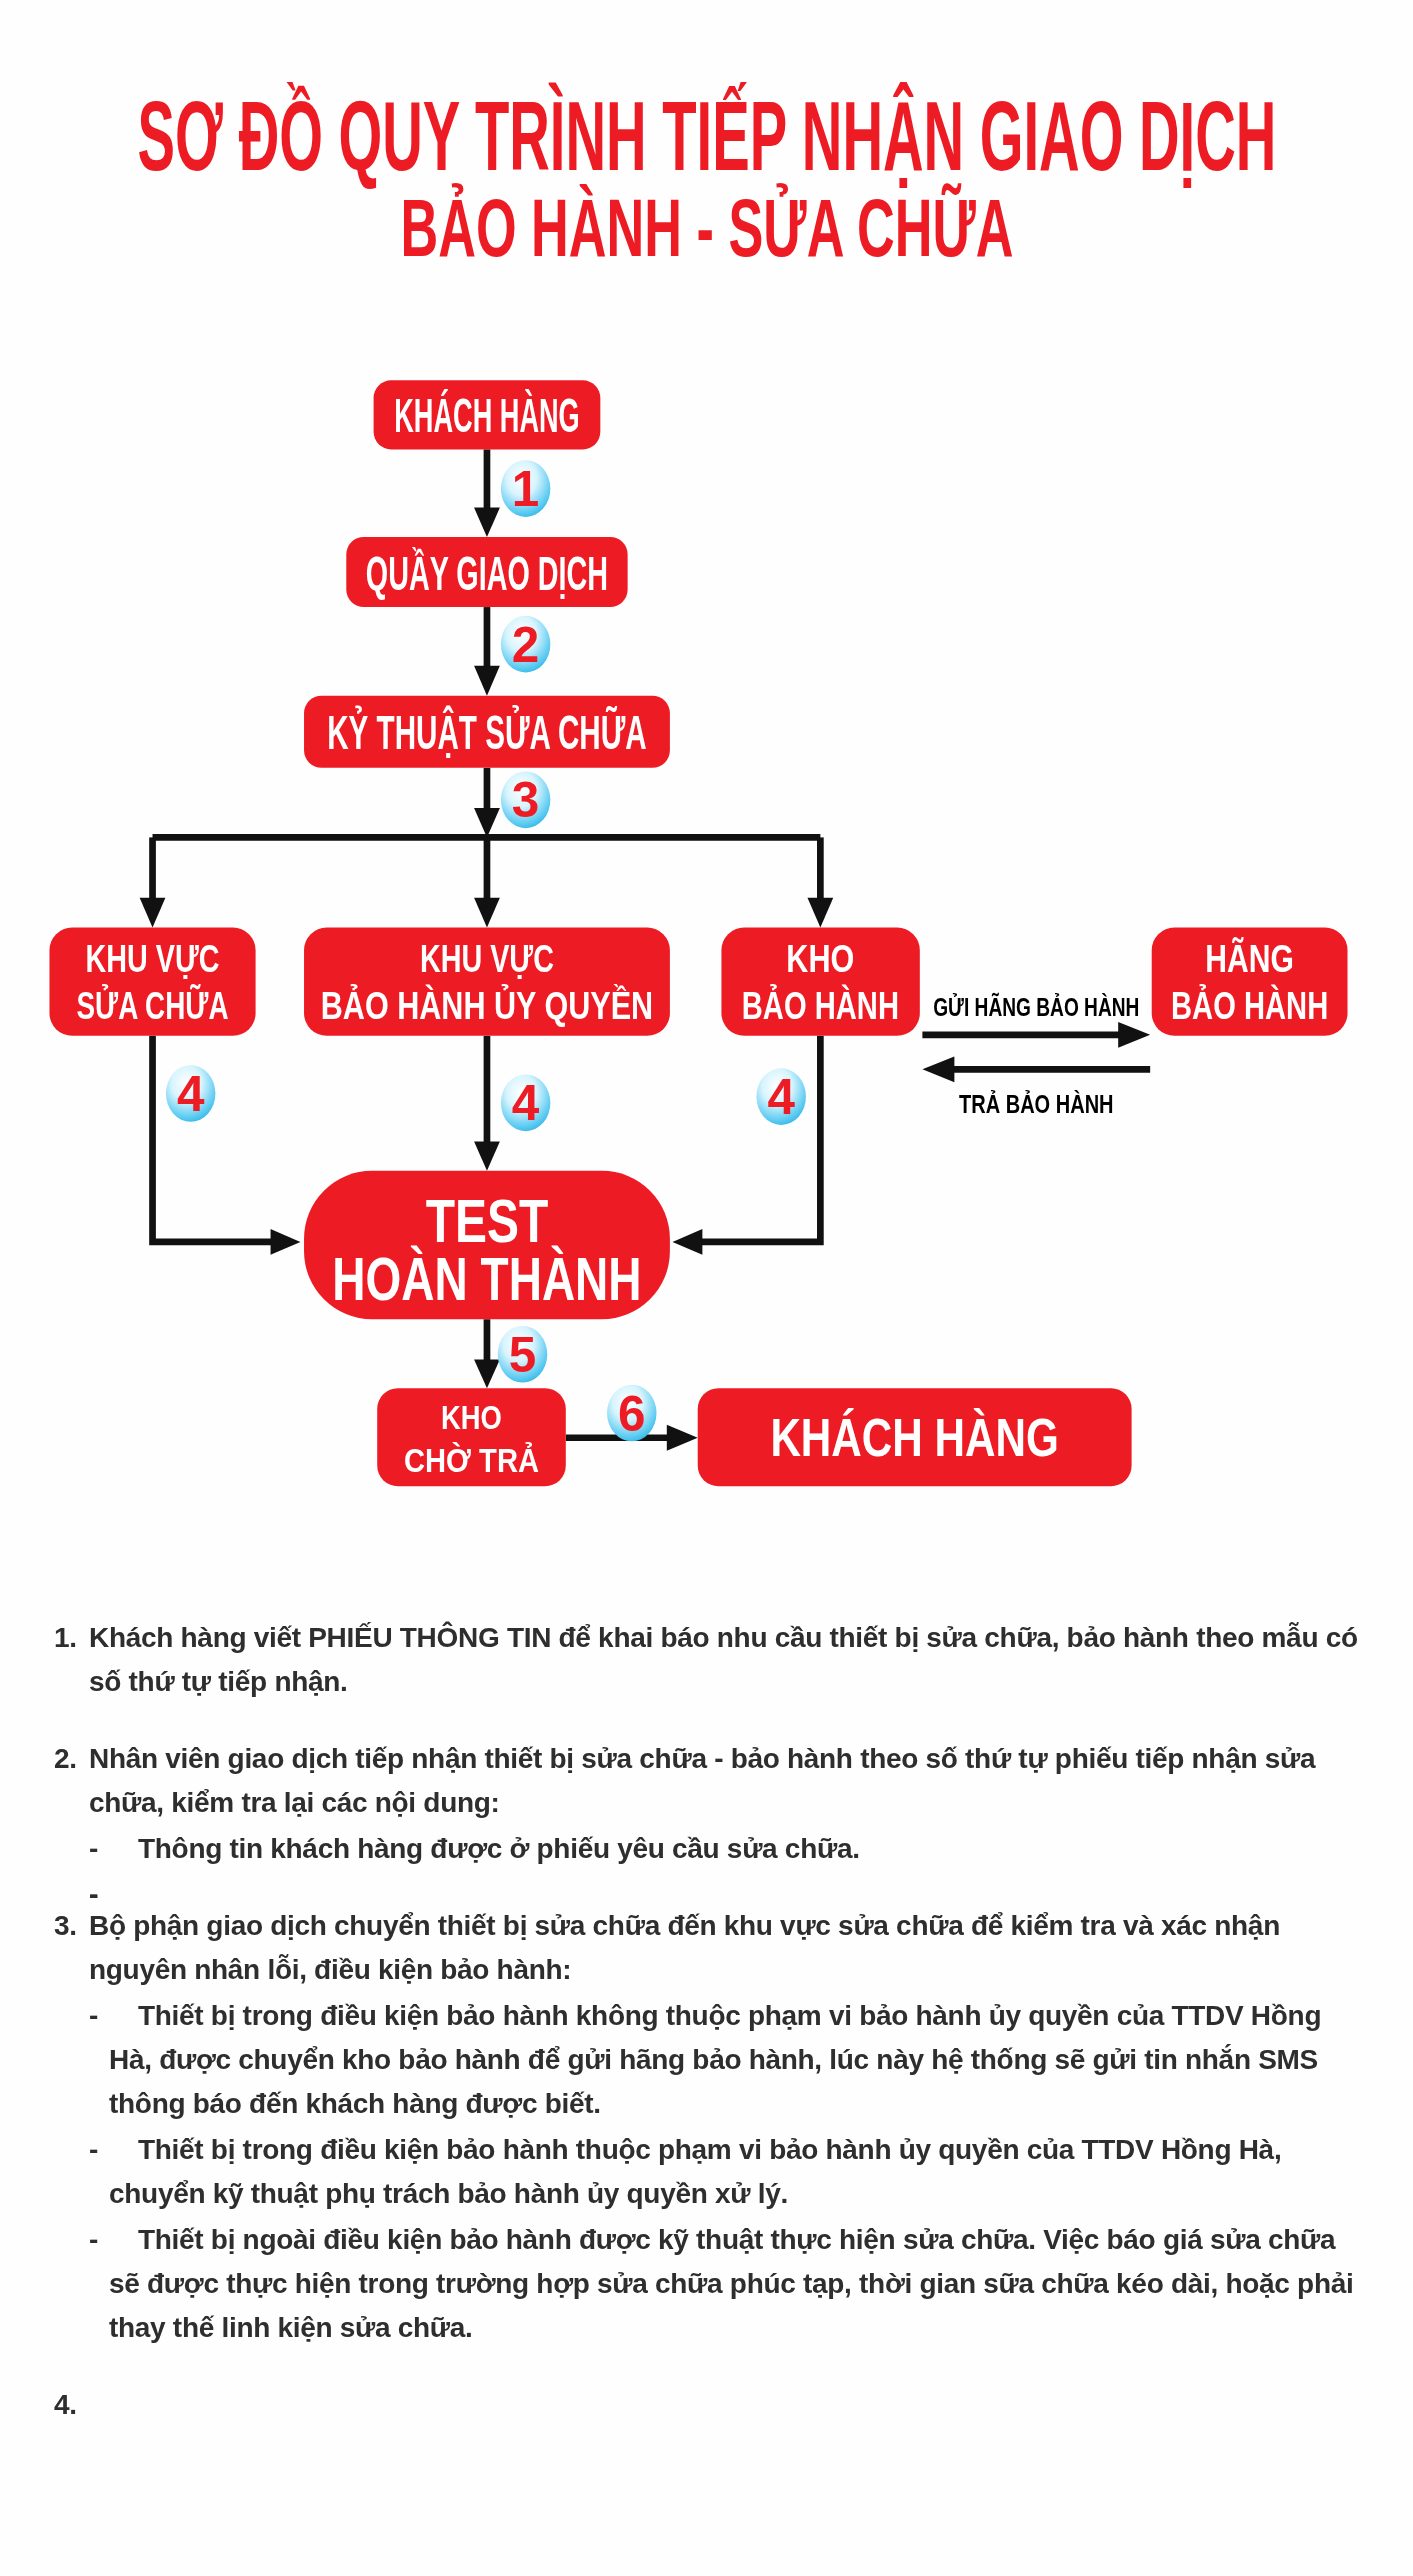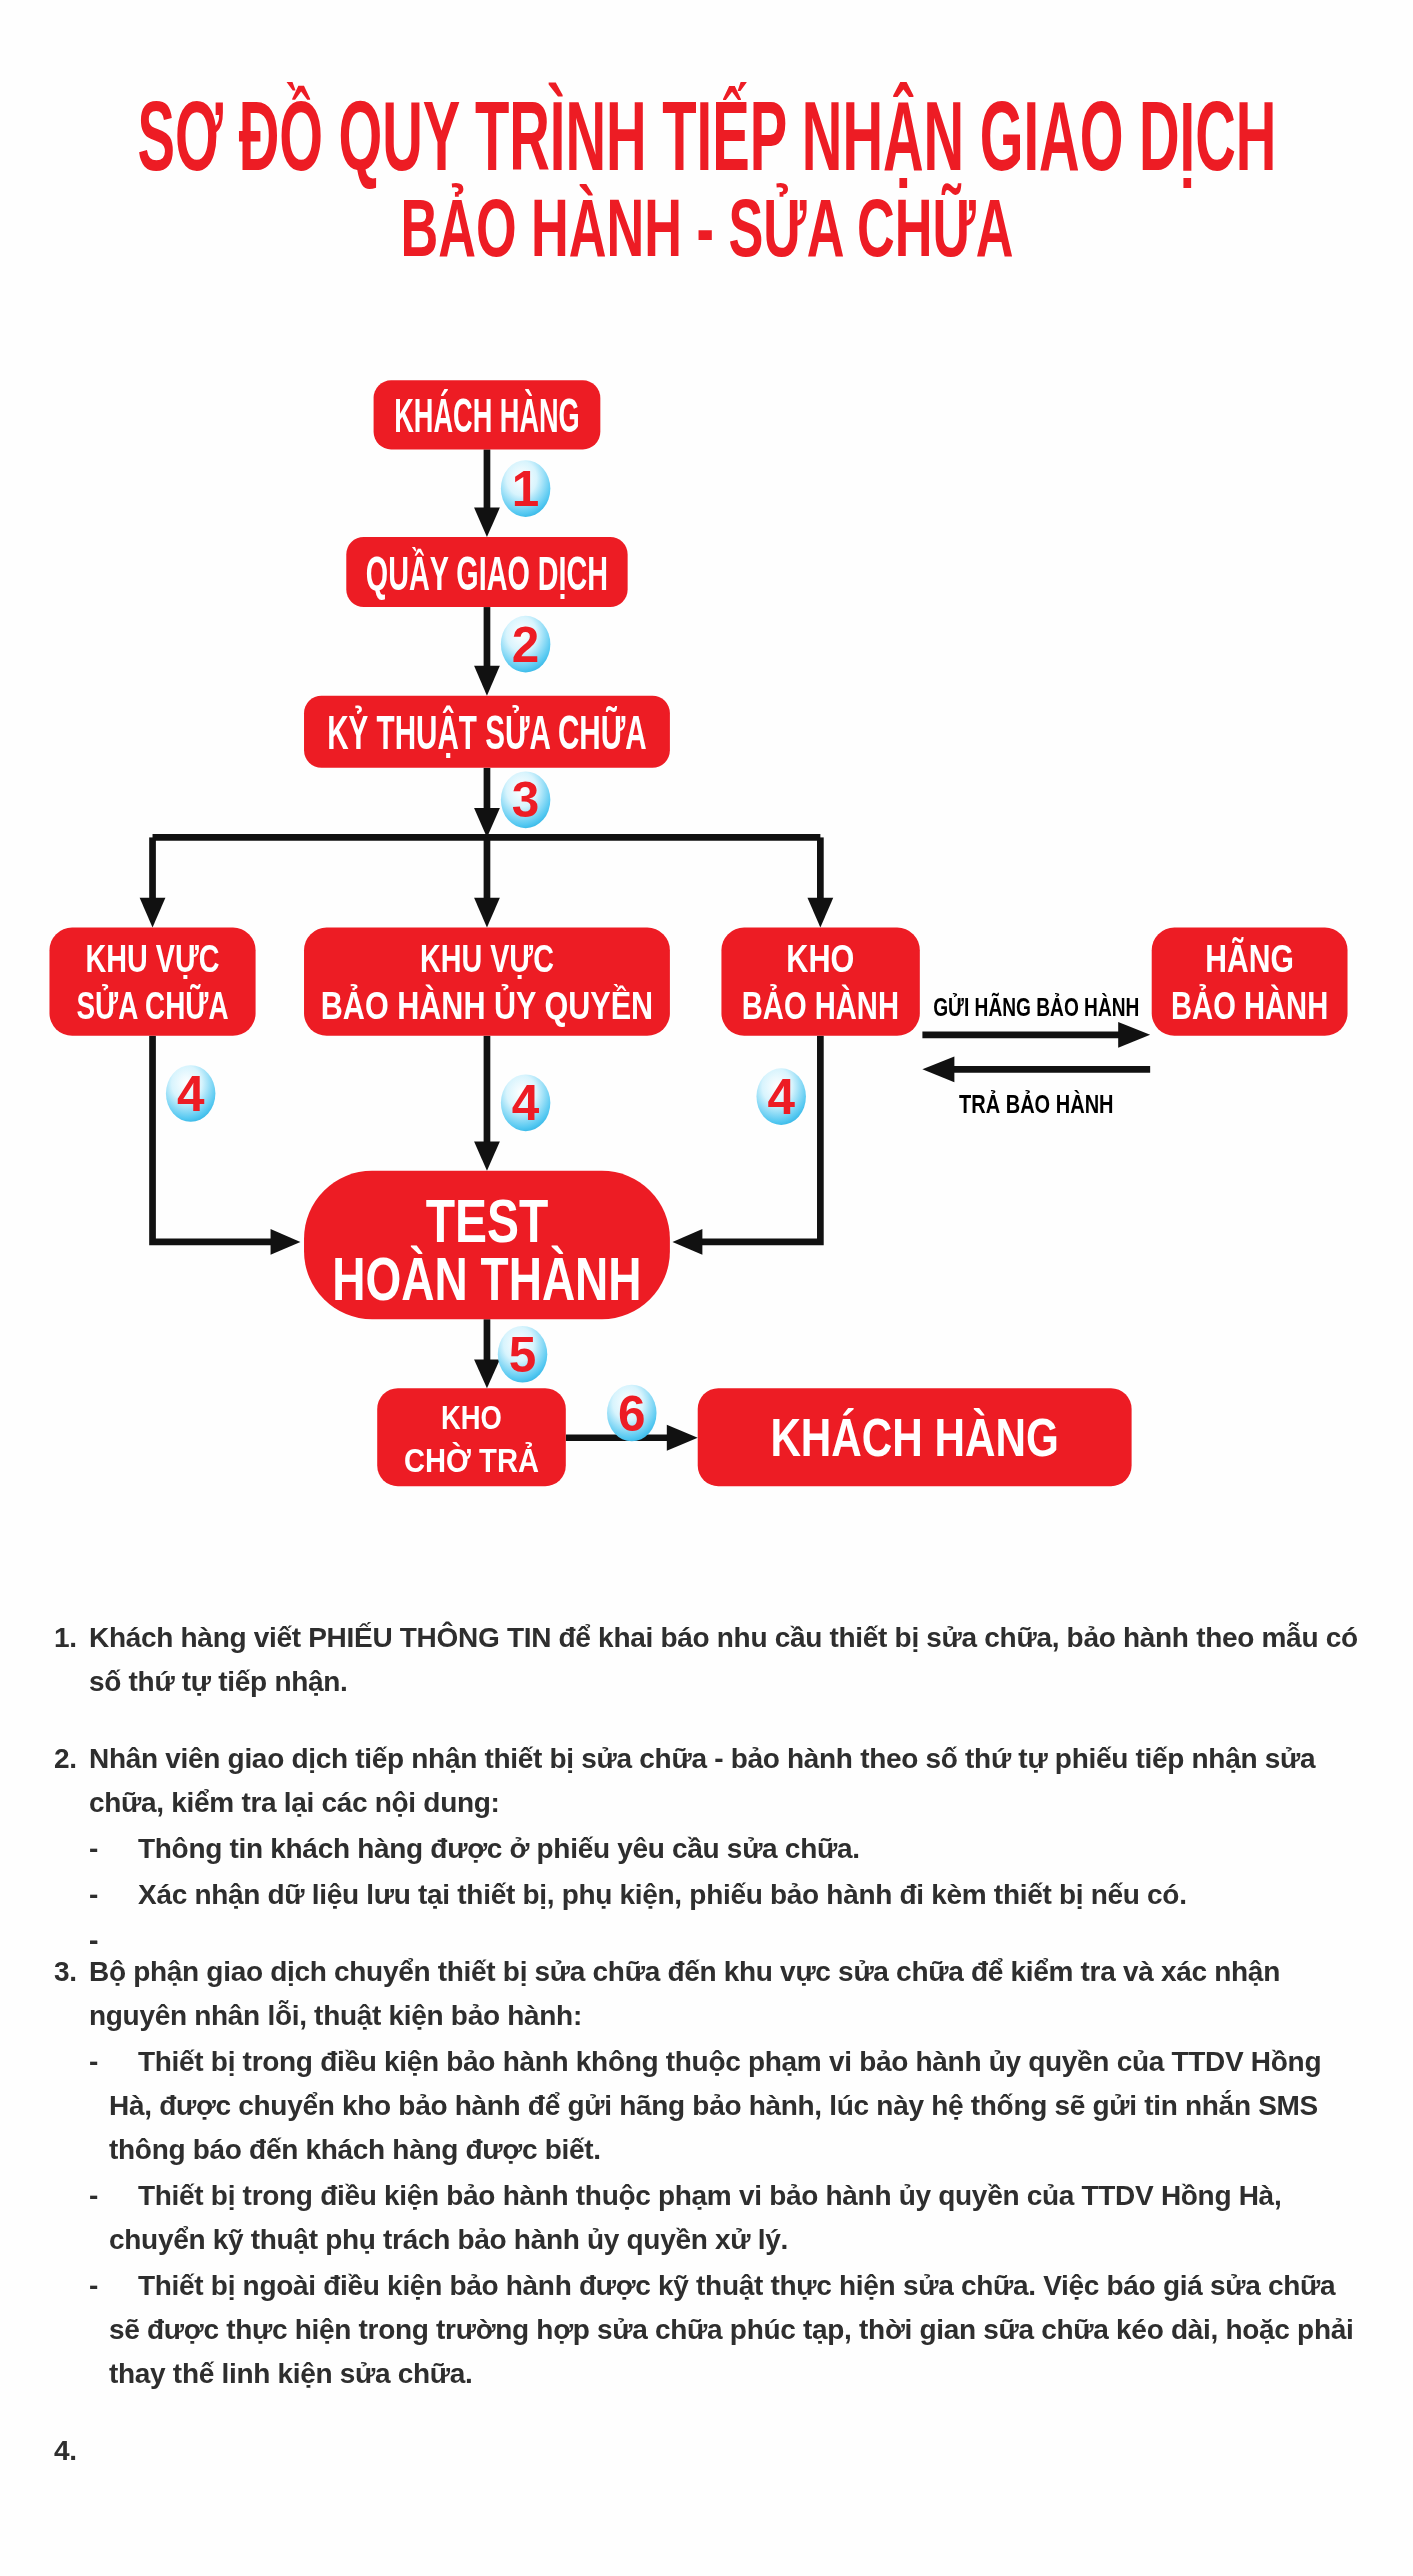--- a/index.html
+++ b/index.html
@@ -207,34 +207,33 @@
     <div class="note-head">
       <span class="note-num">2.</span>
       <span>Nhân viên giao dịch tiếp nhận thiết bị sửa chữa - bảo hành theo số thứ tự phiếu tiếp nhận sửa chữa, kiểm tra lại các nội dung:</span>
     </div>
     <div class="bullet">
       <span class="bullet-dash">-</span>
       <span>Thông tin khách hàng được ở phiếu yêu cầu sửa chữa.</span>
     </div>
     <div class="bullet">
       <span class="bullet-dash">-</span>
-      <span>Xác nhận dữ liệu lưu tại thiết bị, phụ kiện, phiếu bảo hành đi kèm thiết bị nếu có.</span>
     </div>
     <div class="bullet">
       <span class="bullet-dash">-</span>
     </div>
     <div class="bullet">
       <span class="bullet-dash">-</span>
     </div>
   </div>
 
   <div class="note">
     <div class="note-head">
       <span class="note-num">3.</span>
-      <span>Bộ phận giao dịch chuyển thiết bị sửa chữa đến khu vực sửa chữa để kiểm tra và xác nhận nguyên nhân lỗi, thuật kiện bảo hành:</span>
+      <span>Bộ phận giao dịch chuyển thiết bị sửa chữa đến khu vực sửa chữa để kiểm tra và xác nhận nguyên nhân lỗi, điều kiện bảo hành:</span>
     </div>
     <div class="bullet">
       <span class="bullet-dash">-</span>
       <span>Thiết bị trong điều kiện bảo hành không thuộc phạm vi bảo hành ủy quyền của TTDV Hồng Hà, được chuyển kho bảo hành để gửi hãng bảo hành, lúc này hệ thống sẽ gửi tin nhắn SMS thông báo đến khách hàng được biết.</span>
     </div>
     <div class="bullet">
       <span class="bullet-dash">-</span>
       <span>Thiết bị trong điều kiện bảo hành thuộc phạm vi bảo hành ủy quyền của TTDV Hồng Hà, chuyển kỹ thuật phụ trách bảo hành ủy quyền xử lý.</span>
     </div>
     <div class="bullet">

